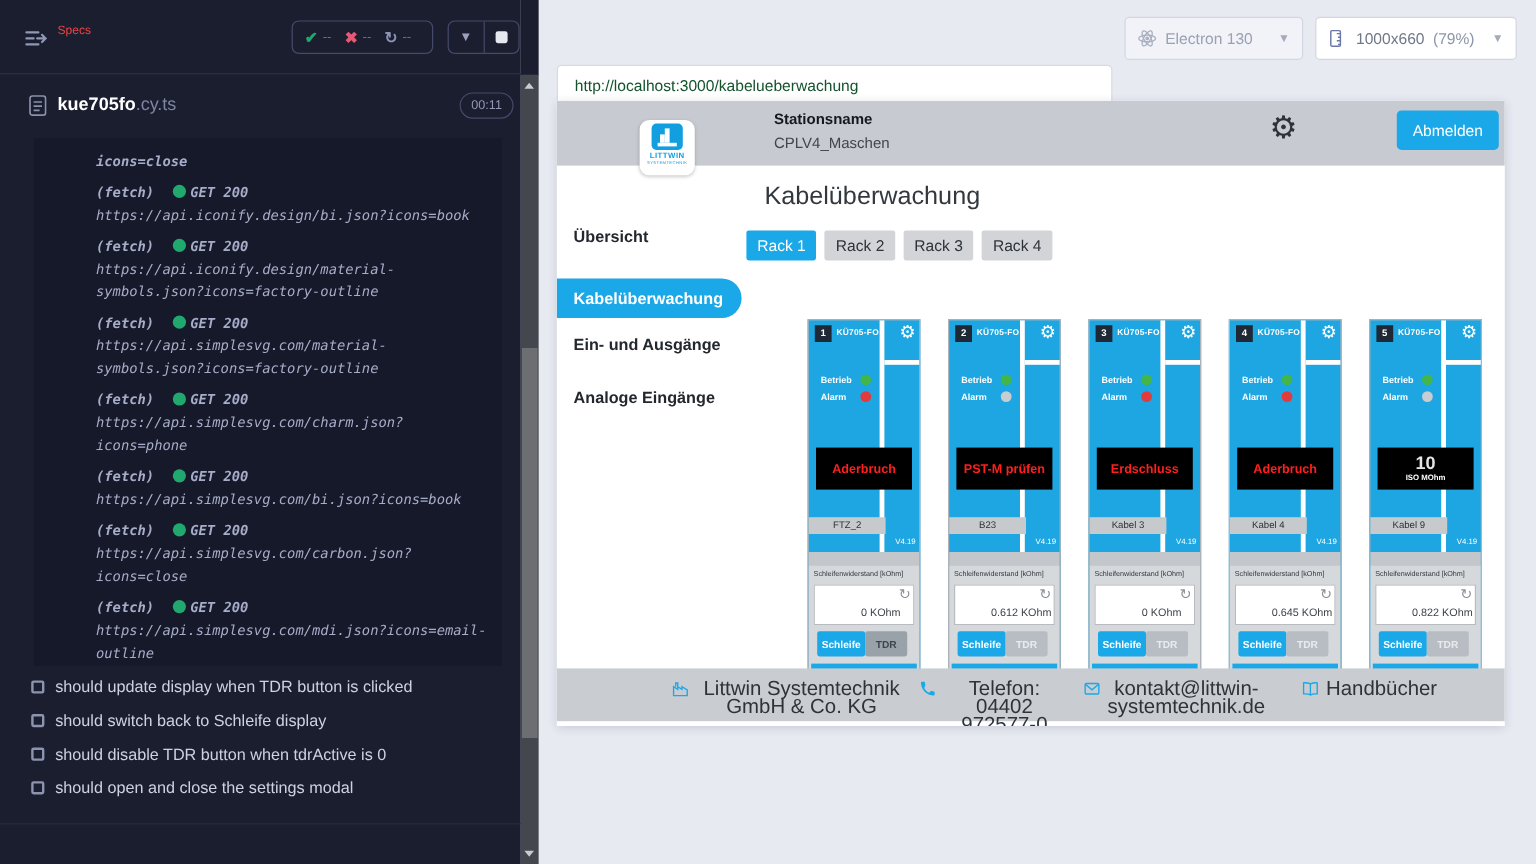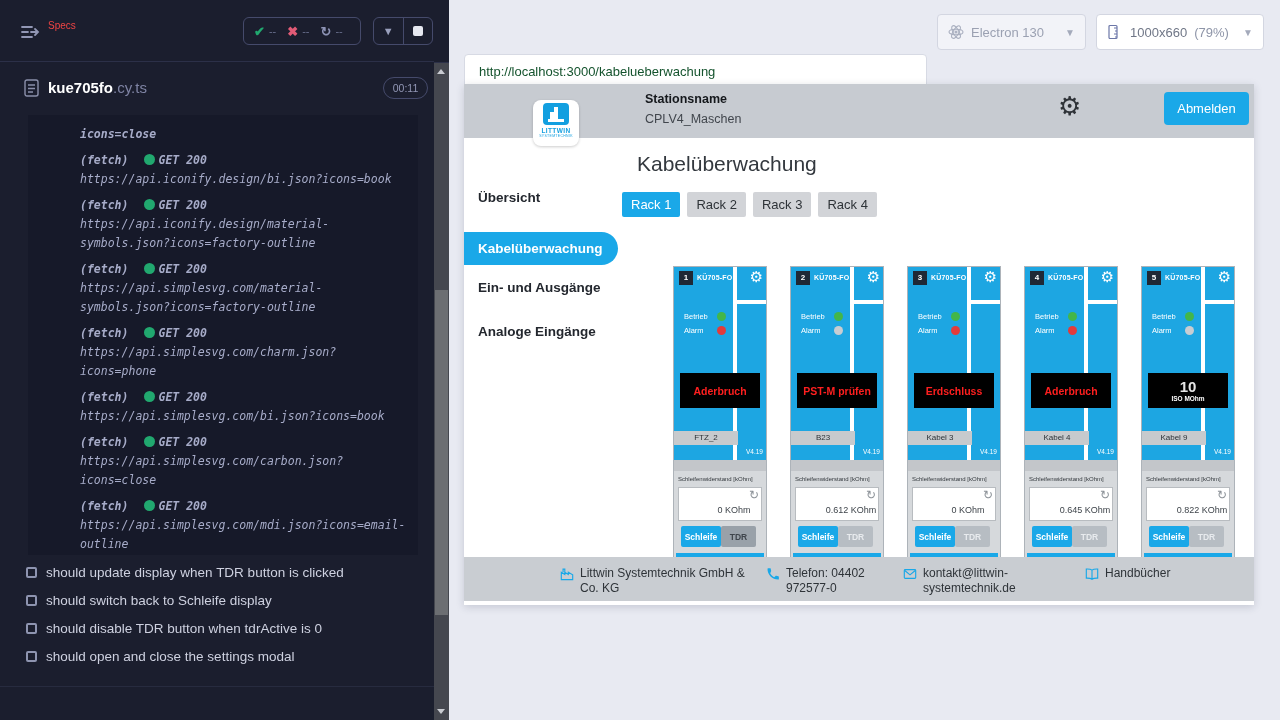--- a/index.html
+++ b/index.html
@@ -75,42 +75,42 @@
   .rack-btn.active { background:#1aa8e8; color:#fff; }
 
   .cards { position:absolute; left:209px; top:182px; display:flex; gap:23px; }
   .card { position:relative; width:94px; height:300px; background:#1da6e2; border:1px solid #adb3b9; }
   .card-num { position:absolute; left:5px; top:4px; width:14px; height:14px; background:#1f2835; color:#fff; font-size:8px; font-weight:bold; text-align:center; line-height:14px; }
   .card-model { position:absolute; left:23px; top:7px; font-size:7px; font-weight:bold; color:#fff; letter-spacing:.2px; }
   .card-vline { position:absolute; left:59px; top:0; width:4px; height:193px; background:#fff; }
   .card-hline { position:absolute; left:63px; top:33px; right:0; height:4px; background:#fff; }
   .card-gear { position:absolute; right:3px; top:1px; color:#fff; font-size:15px; background:none; border:none; }
   .lamp-row { position:absolute; left:10px; display:flex; align-items:center; height:10px; }
-  .lamp-label { width:33px; font-size:7.5px; font-weight:normal; color:#fff; }
+  .lamp-label { width:33px; font-size:7.5px; font-weight:bold; color:#fff; }
   .lamp { width:9px; height:9px; border-radius:50%; }
   .lamp.green { background:#43b649; } .lamp.red { background:#e23b3b; } .lamp.gray { background:#c8cdd2; }
   .card-display { position:absolute; left:6px; top:106px; width:80px; height:35px; background:#000; display:flex; flex-direction:column; align-items:center; justify-content:center; }
   .disp-alarm { color:#ff1f1f; font-size:10.5px; font-weight:bold; white-space:nowrap; }
   .disp-value { color:#e5e5e5; font-size:15px; font-weight:bold; line-height:15px; }
   .disp-unit { color:#fff; font-size:6.5px; font-weight:bold; margin-top:1px; }
   .card-cable { position:absolute; left:0; top:164px; width:64px; height:14px; background:#c7cacd; color:#2d3237; font-size:8px; text-align:center; line-height:14px; }
   .card-version { position:absolute; right:3px; top:181px; font-size:6.5px; color:#fff; }
   .card-sep { position:absolute; left:0; top:193px; width:100%; height:11px; background:#c3c6ca; }
   .card-panel { position:absolute; left:0; top:204px; width:100%; height:96px; background:#d6d9dc; }
   .measure-label { position:absolute; left:4px; top:5px; font-size:6px; color:#33383d; }
   .value-box { position:absolute; left:4px; top:16px; width:84px; height:34px; background:#fff; border:1px solid #b8bcc0; }
   .refresh-icon { position:absolute; right:2px; top:0; font-size:12px; color:#8b9197; background:none; border:none; line-height:14px; }
   .value-text { position:absolute; bottom:5px; width:100%; text-align:center; font-size:9px; color:#3e444a;padding-left:28px; }
   .btn-schleife { position:absolute; left:7px; top:55px; width:40px; height:21px; background:#1aa8e8; color:#fff; font-size:8.5px; font-weight:bold; border:none; border-radius:2px; font-family:inherit; }
   .btn-tdr { position:absolute; left:47px; top:55px; width:35px; height:21px; font-size:8.5px; font-weight:bold; border:none; border-radius:2px; font-family:inherit; background:#99a1a9; color:#3f454c; }
   .btn-tdr.disabled { background:#b7bdc3; color:#e8ebee; }
   .card-bottom-strip { position:absolute; left:2px; top:82px; right:2px; height:14px; background:#1aa8e8; }
 
   .app-footer { position:absolute; left:0; top:473px; width:790px; height:44px; background:#c9cdd2; z-index:10; }
-  .f-item { position:absolute; top:9px; display:flex; gap:6px; align-items:flex-start; font-size:12px; color:#2e3338; line-height:15px; }
+  .f-item { position:absolute; top:9px; display:flex; gap:6px; align-items:flex-start; font-size:17px; color:#2e3338; line-height:15px;text-align:center; }
   .f-icon { flex:0 0 14px; width:14px; height:14px; color:#19a8e8; margin-top:1px; }
   .fi-company { left:96px; width:196px; } .fi-phone { left:302px; width:122px; }
   .fi-email { left:439px; width:140px; } .fi-manuals { left:621px; width:130px; }
 </style>
 </head>
 <body>
 
 <aside class="runner">
   <div class="runner-header">
     <span class="specs-toggle">

